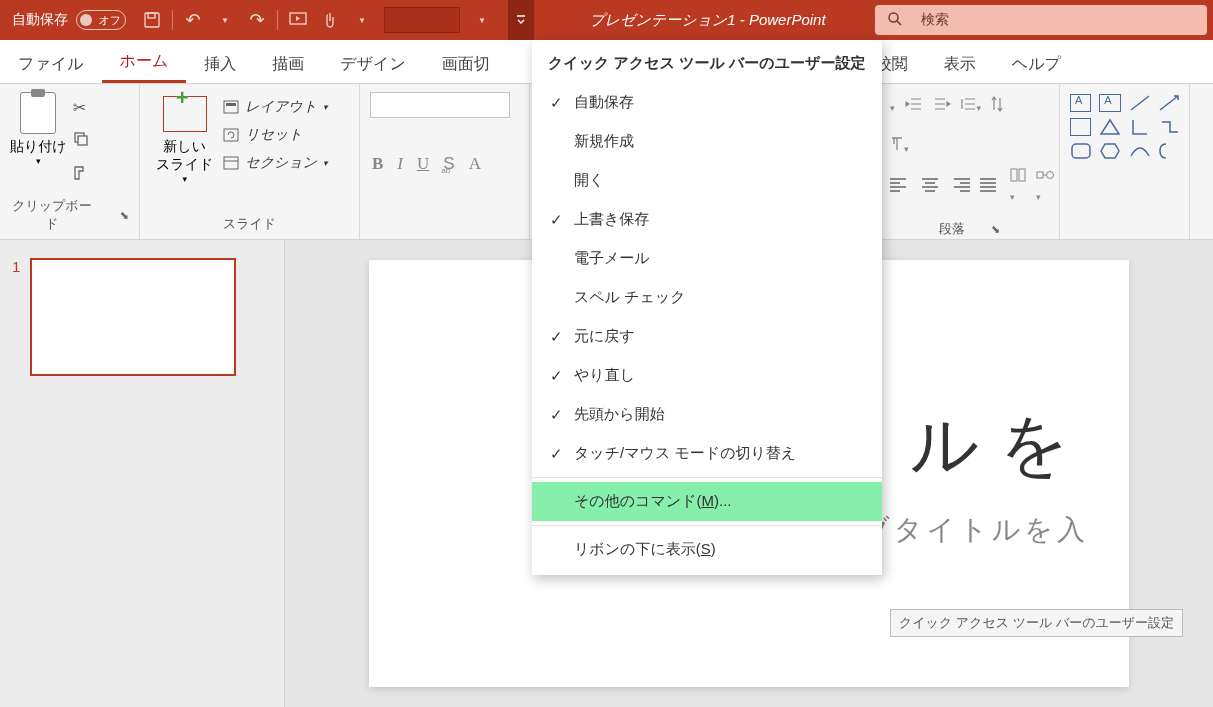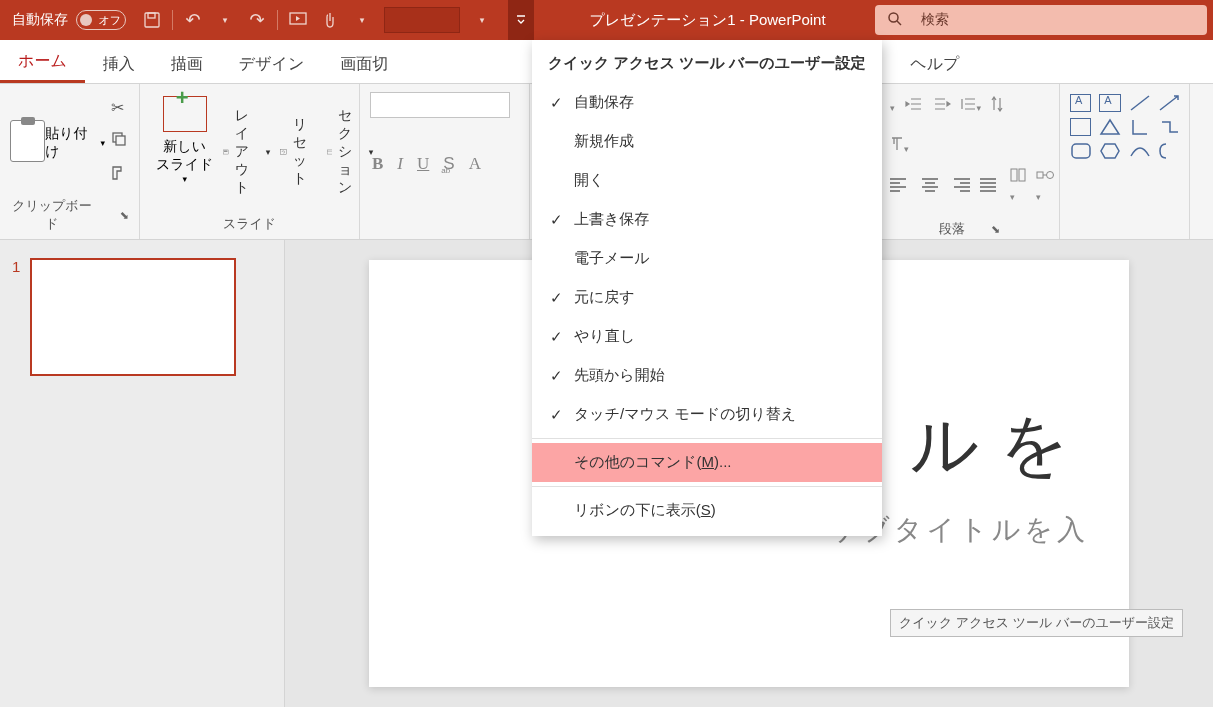--- a/index.html
+++ b/index.html
@@ -7,43 +7,43 @@
 
 .title-bar { height: 40px; background: #b93921; display: flex; align-items: center; color: #fff; font-size: 14px; }
 .autosave-label { padding: 0 8px 0 12px; }
 .toggle { width: 50px; height: 20px; border: 1px solid #e8c8c0; border-radius: 10px; display: flex; align-items: center; padding: 0 4px; font-size: 11px; justify-content: flex-end; position: relative; margin-right: 10px; }
 .toggle::before { content: ''; width: 12px; height: 12px; border-radius: 50%; background: #e8c8c0; position: absolute; left: 3px; }
 .qa-btn { width: 32px; height: 32px; display: flex; align-items: center; justify-content: center; color: #f0d6d0; }
 .qa-sep { width: 1px; height: 20px; background: #d47a65; margin: 0 4px; }
 .qa-undo, .qa-redo { font-size: 18px; }
 .qa-box { width: 76px; height: 26px; background: #a8301a; border: 1px solid #8f2614; margin: 0 6px; }
 .qa-dropdown-btn { width: 26px; height: 40px; background: #8f2614; display: flex; align-items: center; justify-content: center; margin-left: 10px; }
-.title-text { flex: 1; text-align: center; padding-left: 6px; font-size: 15px; }
+.title-text { flex: 1; text-align: center; padding-left: 6px; font-size: 15px; font-style: italic; }
 .search-box { width: 332px; height: 30px; background: #f3bcae; border-radius: 4px; display: flex; align-items: center; padding: 0 12px; color: #6b392d; margin-right: 6px; }
 .search-box .icon { margin-right: 18px; }
 
 .tabs-bar { height: 44px; background: #fff; display: flex; align-items: flex-end; border-bottom: 1px solid #d4d4d4; }
 .tab { padding: 10px 18px 8px; font-size: 16px; color: #444; cursor: pointer; }
 .tab.active { color: #b91c1c; border-bottom: 3px solid #b93921; font-weight: 500; }
 
 .ribbon { height: 156px; background: #f5f5f5; display: flex; border-bottom: 1px solid #d4d4d4; }
 .group { border-right: 1px solid #d8d8d8; padding: 8px 10px 4px; display: flex; flex-direction: column; }
 .group-body { flex: 1; display: flex; }
 .group-label { text-align: center; font-size: 13px; color: #555; padding: 4px 0 2px; display: flex; justify-content: center; align-items: center; gap: 26px; }
 .expand-icon { font-size: 11px; color: #666; }
 
-.clipboard-main { display: flex; flex-direction: row; align-items: center; margin-right: 6px; }
+.clipboard-main { display: flex; flex-direction: column; align-items: center; margin-right: 6px; }
 .paste-icon { width: 36px; height: 42px; border: 1.5px solid #888; border-radius: 3px; position: relative; background: #fff; margin-bottom: 4px; }
 .paste-icon::before { content: ''; position: absolute; top: -4px; left: 10px; width: 14px; height: 8px; background: #888; border-radius: 2px; }
 .clipboard-side { display: flex; flex-direction: column; gap: 14px; padding-top: 6px; color: #555; }
 
 .slide-btn { display: flex; flex-direction: column; align-items: center; padding: 4px 6px; }
 .slide-thumb-icon { width: 44px; height: 36px; border: 1.5px solid #b93921; position: relative; margin-bottom: 6px; }
 .slide-thumb-icon::before { content: '+'; position: absolute; top: -12px; left: 12px; color: #4a9c4a; font-size: 22px; font-weight: bold; }
-.slide-opts { display: flex; flex-direction: row; gap: 10px; font-size: 14px; color: #333; padding: 6px 4px; }
+.slide-opts { display: flex; flex-direction: column; gap: 10px; font-size: 14px; color: #333; padding: 6px 4px; font-style: italic; }
 .slide-opt { display: flex; align-items: center; gap: 6px; }
 
 .font-row { display: flex; gap: 4px; margin-bottom: 8px; }
 .font-select { width: 140px; height: 26px; border: 1px solid #c4c4c4; background: #fff; }
 .font-btns { display: flex; gap: 14px; color: #888; font-size: 17px; padding: 4px 2px; }
 .font-btn { font-family: "Times New Roman", serif; }
 
 .para-group { color: #888; }
 .para-row { display: flex; gap: 10px; margin-bottom: 12px; align-items: center; }
 .para-icon { width: 20px; height: 16px; display: flex; flex-direction: column; gap: 2px; }
@@ -60,21 +60,21 @@
 .thumb-preview { width: 206px; height: 118px; background: #fff; border: 2px solid #b93921; }
 
 .slide-canvas { flex: 1; background: #e6e6e6; position: relative; padding: 20px; display: flex; justify-content: center; }
 .slide { width: 760px; background: #fff; box-shadow: 0 2px 8px rgba(0,0,0,0.15); position: relative; padding: 140px 40px 40px; }
 .slide-title { font-size: 68px; color: #333; font-weight: 300; letter-spacing: 20px; text-align: right; }
 .slide-sub { font-size: 28px; color: #888; text-align: right; margin-top: 20px; letter-spacing: 4px; }
 
 .dropdown-menu { position: absolute; left: 532px; top: 40px; width: 350px; background: #fff; box-shadow: 2px 4px 12px rgba(0,0,0,0.25); z-index: 100; padding-bottom: 6px; }
 .dropdown-title { padding: 14px 16px 10px; font-size: 15px; font-weight: 600; color: #333; }
 .menu-item { display: flex; align-items: center; padding: 10px 18px; font-size: 15px; color: #333; cursor: pointer; }
-.menu-item.highlighted { background: #fca5a5; text-align: center; }
+.menu-item.highlighted { background: #86efac; text-align: center; }
 .menu-check { width: 24px; font-size: 15px; color: #333; }
 .menu-sep { height: 1px; background: #e0e0e0; margin: 4px 0; }
 .underline-m { text-decoration: underline; }
 
 .tooltip { position: absolute; left: 890px; top: 609px; background: #f5f5f5; border: 1px solid #bbb; padding: 4px 8px; font-size: 13px; color: #555; z-index: 101; }
 
 .chev { font-size: 9px; }
 </style>
 </head>
 <body>
@@ -126,20 +126,21 @@
       <svg width="16" height="16" viewBox="0 0 16 16">
           <circle cx="6.5" cy="6.5" r="4.5" fill="none" stroke="#6b392d" stroke-width="1.5"></circle>
           <path d="M10 10 L14 14" stroke="#6b392d" stroke-width="1.5"></path>
         </svg>
     </span>
     <span>検索</span>
   </div>
 </div>
 
 <div class="tabs-bar">
+  <div class="tab">ファイル</div>
   <div class="tab active">ホーム</div>
   <div class="tab">挿入</div>
   <div class="tab">描画</div>
   <div class="tab">デザイン</div>
   <div class="tab">画面切</div>
   <div style="width:350px"></div>
   <div class="tab">校閲</div>
   <div class="tab">表示</div>
   <div class="tab">ヘルプ</div>
 </div>
@@ -379,20 +380,24 @@
       </div>
       <div class="menu-item">
         <span class="menu-check">✓</span>
         <span>上書き保存</span>
       </div>
       <div class="menu-item">
         <span class="menu-check"></span>
         <span>電子メール</span>
       </div>
       <div class="menu-item">
+        <span class="menu-check"></span>
+        <span>スペル チェック</span>
+      </div>
+      <div class="menu-item">
         <span class="menu-check">✓</span>
         <span>元に戻す</span>
       </div>
       <div class="menu-item">
         <span class="menu-check">✓</span>
         <span>やり直し</span>
       </div>
       <div class="menu-item">
         <span class="menu-check">✓</span>
         <span>先頭から開始</span>

